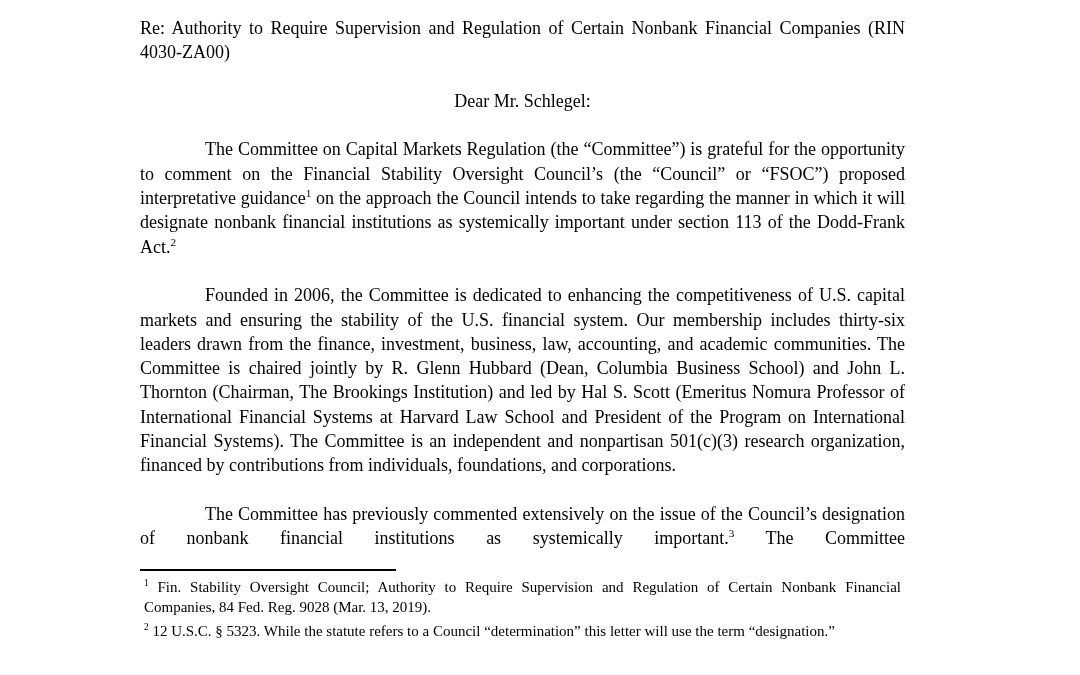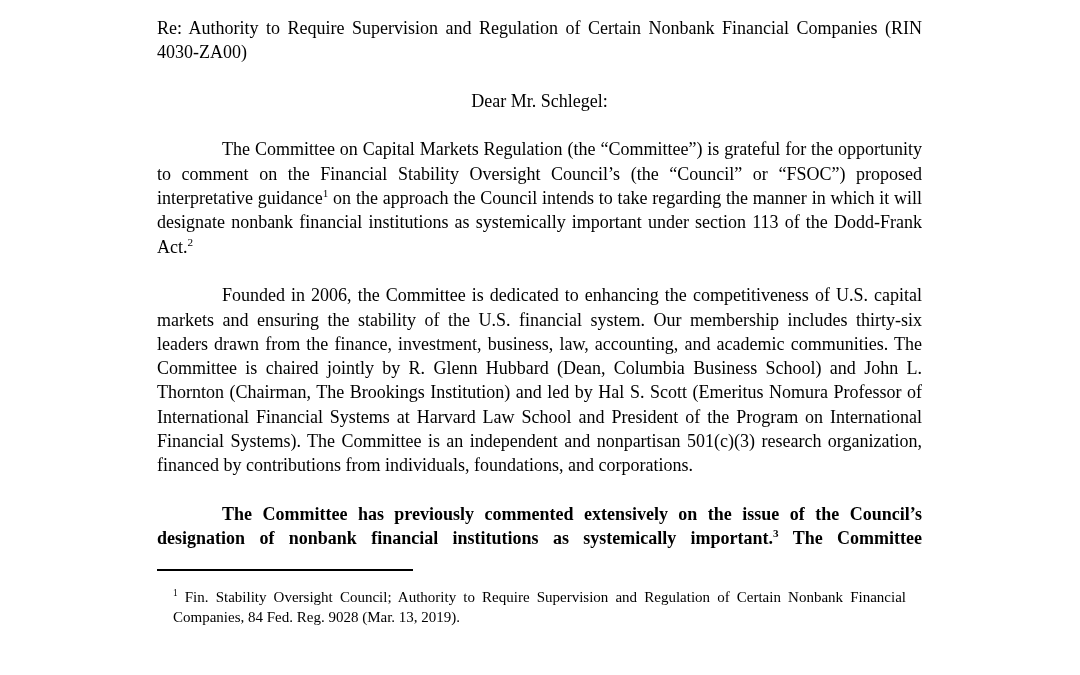--- a/index.html
+++ b/index.html
@@ -10,42 +10,41 @@
     width: 1080px;
     height: 675px;
     background: #ffffff;
     overflow: hidden;
     position: relative;
     font-family: "Liberation Serif", "DejaVu Serif", serif;
     color: #000000;
   }
   .page-content {
     position: absolute;
-    left: 157px;
+    left: 140px;
     top: 16px;
     width: 765px;
     font-size: 18px;
     line-height: 24.3px;
   }
   .block {
     margin: 0 0 24.3px 0;
   }
   .re-line {
     text-align: justify;
   }
   .salutation {
     text-align: center;
   }
   .body-para {
     text-align: justify;
     text-indent: 65px;
   }
   .justify-last {
     text-align-last: justify;
-    font-weight: bold;
   }
   .no-bottom-margin {
     margin-bottom: 0;
   }
   b, .bold {
     font-weight: normal;
   }
   sup {
     font-size: 0.62em;
     vertical-align: super;
@@ -55,21 +54,21 @@
     width: 256px;
     border: none;
     border-top: 2px solid #000000;
     margin: 18px 0 6px 0;
   }
   .footnotes {
     font-size: 15px;
     line-height: 20px;
   }
   .footnote {
-    margin: 16px;
+    margin: 4px;
     text-align: justify;
   }
 </style>
 </head>
 <body>
 
 <div class="page-content">
 
   <p class="block re-line">Re: Authority to Require Supervision and Regulation of Certain Nonbank Financial Companies (RIN 4030-ZA00)</p>
 
@@ -78,15 +77,16 @@
   <p class="block body-para"><span>The Committee on Capital Markets Regulation (the </span><span class="bold">“Committee”</span><span>) is grateful for the opportunity to comment on the Financial Stability Oversight Council’s (the </span><span class="bold">“Council”</span><span> or </span><span class="bold">“FSOC”</span><span>) proposed interpretative guidance</span><sup>1</sup><span> on the approach the Council intends to take regarding the manner in which it will designate nonbank financial institutions as systemically important under section 113 of the Dodd-Frank Act.</span><sup>2</sup></p>
 
   <p class="block body-para"><span>Founded in 2006, the Committee is dedicated to enhancing the competitiveness of U.S. capital markets and ensuring the stability of the U.S. financial system. Our membership includes thirty-six leaders drawn from the finance, investment, business, law, accounting, and academic communities. The Committee is chaired jointly by R. Glenn Hubbard (Dean, Columbia Business School) and John L. Thornton (Chairman, The Brookings Institution) and led by Hal S. Scott (Emeritus Nomura Professor of International Financial Systems at Harvard Law School and President of the Program on International Financial Systems). The Committee is an independent and nonpartisan 501(c)(3) research organization, financed by contributions from individuals, foundations, and corporations.</span></p>
 
   <p class="block body-para justify-last no-bottom-margin"><span>The Committee has previously commented extensively on the issue of the Council’s designation of nonbank financial institutions as systemically important.</span><sup>3</sup><span> The Committee</span></p>
 
   <hr class="footnote-separator">
 
   <div class="footnotes">
     <p class="footnote"><sup>1</sup><span> Fin. Stability Oversight Council; Authority to Require Supervision and Regulation of Certain Nonbank Financial Companies, 84 Fed. Reg. 9028 (Mar. 13, 2019).</span></p>
+    <p class="footnote"><sup>2</sup><span> 12 U.S.C. § 5323. While the statute refers to a Council “determination” this letter will use the term “designation.”</span></p>
   </div>
 
 </div>
 
 </body></html>

